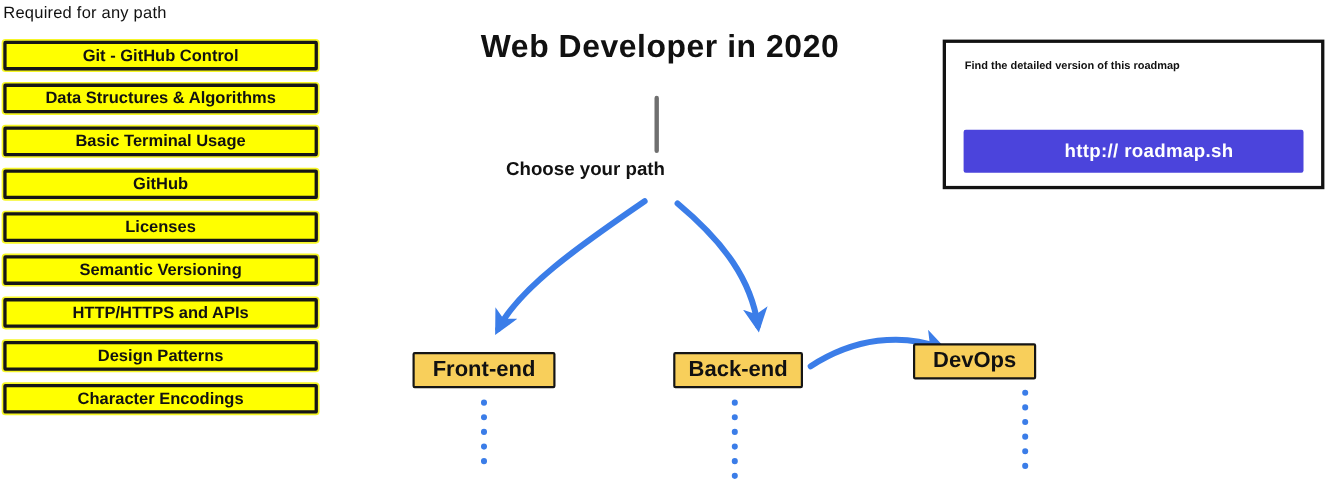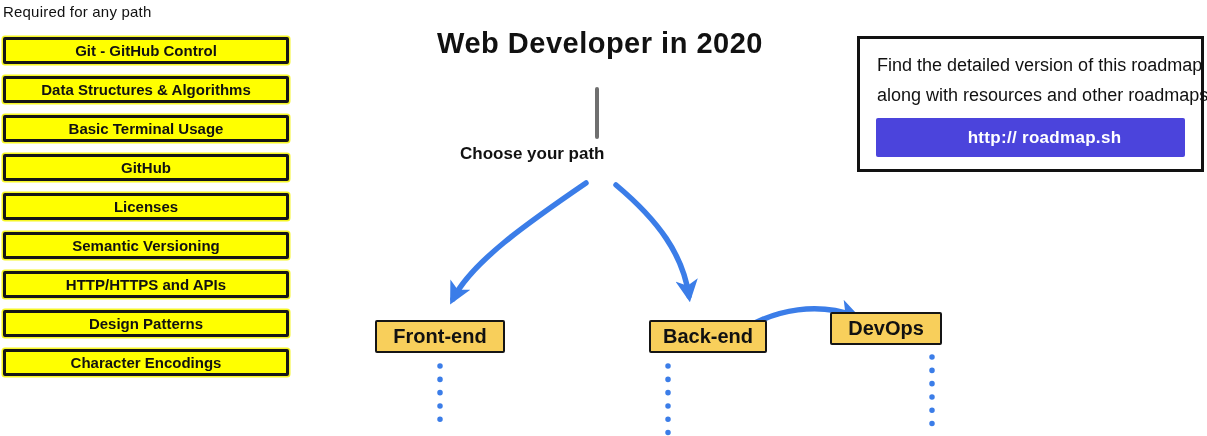--- a/index.html
+++ b/index.html
@@ -76,43 +76,43 @@
     border: 2.5px solid #151515;
     border-radius: 2px;
     display: flex;
     align-items: center;
     justify-content: center;
     font-size: 20px;
     font-weight: 700;
     cursor: pointer;
   }
   .node-frontend { left: 375px; top: 320px; width: 130px; height: 33px; }
-  .node-backend  { left: 612px; top: 320px; width: 118px; height: 33px; margin-left: 37px; }
+  .node-backend  { left: 612px; top: 320px; width: 118px; height: 33px; }
   .node-devops   { left: 830px; top: 312px; width: 112px; height: 33px; }
 
   svg.wires {
     position: absolute;
     left: 0; top: 0;
     width: 1207px; height: 436px;
     pointer-events: none;
   }
 
   
   .info-box {
     position: absolute;
     left: 857px; top: 36px;
     width: 347px; height: 136px;
     background: #ffffff;
     border: 3px solid #121212;
   }
   .info-line {
     position: absolute;
     left: 17px; right: 15px;
-    font-size: 18px;
-    font-weight: 400;
+    font-size: 10px;
+    font-weight: 700;
     white-space: nowrap;
   }
   .info-line-1 { top: 16px; }
   .info-line-2 { top: 46px; }
   .url-button {
     position: absolute;
     left: 16px; right: 16px;
     top: 79px; height: 39px;
     background: var(--button-purple);
     border: none;
@@ -171,17 +171,16 @@
   <div class="page-title">Web Developer in 2020</div>
 
   <div class="choose-label">Choose your path</div>
 
   <div class="path-node node-frontend">Front-end</div>
   <div class="path-node node-backend">Back-end</div>
   <div class="path-node node-devops">DevOps</div>
 
   <div class="info-box">
     <div class="info-line info-line-1">Find the detailed version of this roadmap</div>
-    <div class="info-line info-line-2">along with resources and other roadmaps</div>
     <button class="url-button">http:// roadmap.sh</button>
   </div>
 
 </div>
 
 </body></html>

